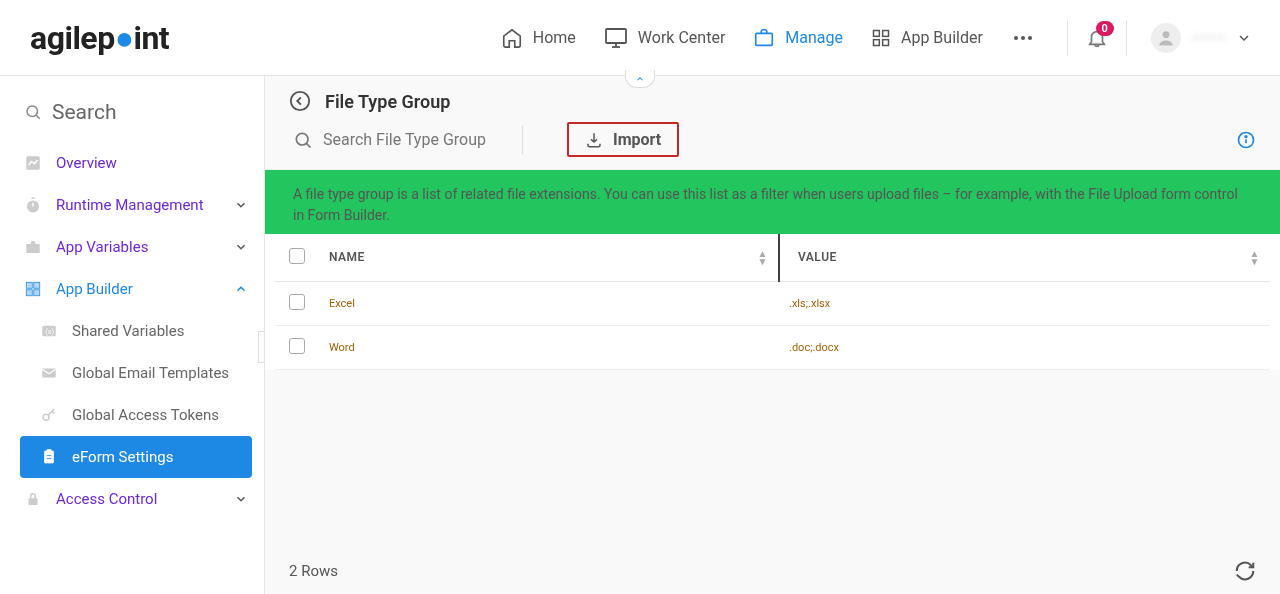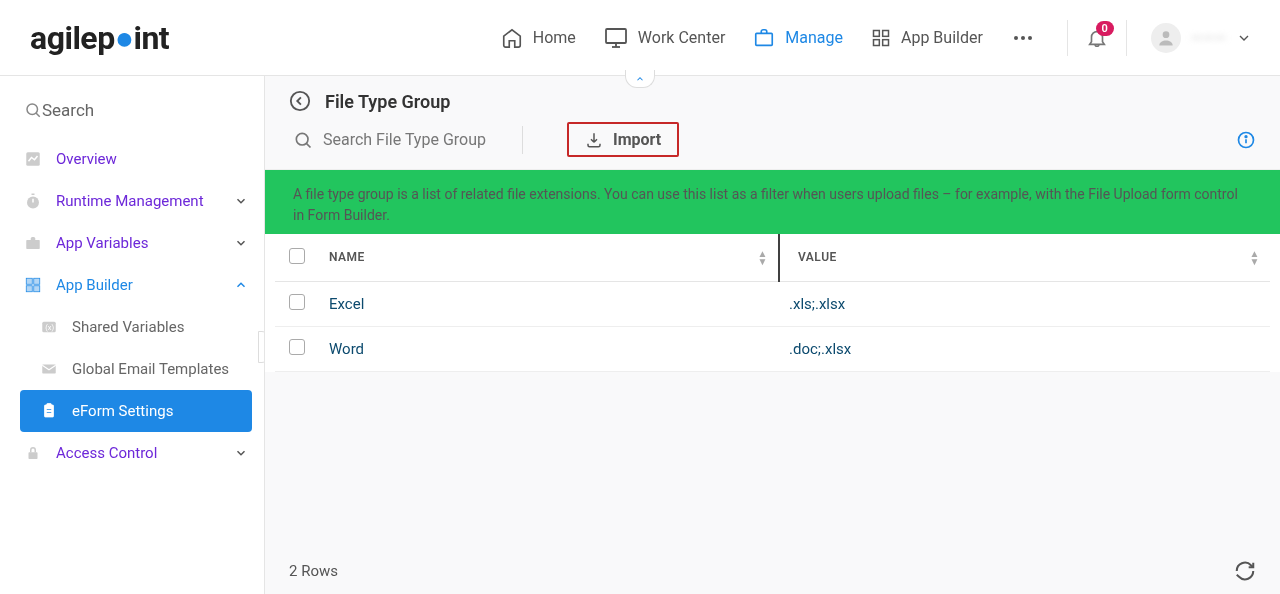--- a/index.html
+++ b/index.html
@@ -23,21 +23,21 @@
 .avatar { width: 30px; height: 30px; border-radius: 50%; background: #eee; display: flex; align-items: center; justify-content: center; }
 .user-name { color: #bbb; font-size: 15px; filter: blur(3px); }
 .collapse-tab { position: absolute; left: 50%; top: 70px; transform: translateX(-50%); width: 30px; height: 18px; background: #fff; border: 1px solid #ddd; border-top: none; border-radius: 0 0 12px 12px; display: flex; align-items: center; justify-content: center; z-index: 5; }
 
 
 .layout { display: flex; height: calc(594px - 76px); }
 .sidebar { width: 265px; border-right: 1px solid #e5e5e5; position: relative; padding: 18px 12px 0 20px; overflow-y: auto; }
 .sidebar::-webkit-scrollbar { width: 8px; }
 .sidebar::-webkit-scrollbar-thumb { background: #c9c9c9; border-radius: 4px; }
 .sidebar::-webkit-scrollbar-track { background: transparent; }
-.side-search { display: flex; align-items: center; font-size: 17px; color: #666; padding: 6px 4px 18px 4px; }
+.side-search { display: flex; align-items: center; gap: 10px; font-size: 21px; color: #666; padding: 6px 4px 18px 4px; }
 .side-item { display: flex; align-items: center; gap: 14px; font-size: 15px; color: #6d28d9; padding: 12px 4px; cursor: pointer; }
 .side-item .chev { margin-left: auto; }
 .side-item.expanded { color: #1e88e5; }
 .side-item.expanded svg { stroke: #1e88e5; }
 .side-sub { display: flex; align-items: center; gap: 14px; font-size: 15px; color: #666; padding: 12px 4px 12px 20px; cursor: pointer; border-radius: 4px; }
 .side-sub.selected { background: #1e88e5; color: #fff; }
 .side-sub.selected svg { stroke: #fff; fill: #fff; }
 .sidebar-collapse-btn { position: absolute; top: 255px; left: 258px; width: 18px; height: 32px; background: #fff; border: 1px solid #ddd; border-radius: 0 14px 14px 0; display: flex; align-items: center; justify-content: center; z-index: 4; }
 
 
@@ -49,21 +49,21 @@
 .tb-sep { width: 1px; height: 28px; background: #ddd; margin: 0 16px; }
 .tb-btn { display: flex; align-items: center; gap: 10px; font-size: 16px; color: #555; padding: 6px 10px; cursor: pointer; }
 .tb-btn.import-highlight { border: 2px solid #c62828; border-radius: 2px; padding: 6px 16px; margin-left: 12px; font-weight: bold; }
 .tb-right { margin-left: auto; }
 
 .desc { padding: 14px 28px 8px 28px; font-size: 14px; color: #555; line-height: 1.5; background: #22c55e; border-top: 1px solid #eee; }
 .table-wrap { background: #fff; padding: 0 10px; }
 table { width: 100%; border-collapse: collapse; }
 th { text-align: left; font-size: 12px; font-weight: 600; color: #555; padding: 14px 10px; border-bottom: 1px solid #e5e5e5; letter-spacing: 0.5px; }
 th .sort { float: right; color: #aaa; font-size: 10px; line-height: 8px; }
-td { padding: 12px 10px; font-size: 15px; color: #0c4a6e; border-bottom: 1px solid #eee; }
+td { padding: 12px 10px; font-size: 11px; color: #a16207; border-bottom: 1px solid #eee; }
 .chk { width: 16px; height: 16px; border: 1.5px solid #aaa; border-radius: 3px; display: inline-block; }
 td.chkcell, th.chkcell { width: 44px; text-align: center; }
 th.namecol { width: 460px; border-right: 2px solid #404040; }
 th.valuecol { padding-left: 18px; }
 
 .footer { margin-top: auto; display: flex; align-items: center; padding: 12px 24px; font-size: 15px; color: #555; }
 .footer .refresh { margin-left: auto; cursor: pointer; }
 </style>
 </head>
 <body>
@@ -208,20 +208,27 @@
     </div>
 
     <div class="side-sub">
       <svg width="18" height="18" viewBox="0 0 24 24" fill="#ccc">
           <rect x="3" y="6" width="18" height="12" rx="1"></rect>
           <polyline points="3 7 12 13 21 7" fill="none" stroke="#fff" stroke-width="1.5"></polyline>
         </svg>
       <span>Global Email Templates</span>
     </div>
 
+    <div class="side-sub">
+      <svg width="18" height="18" viewBox="0 0 24 24" fill="none" stroke="#ccc" stroke-width="2">
+          <circle cx="8" cy="15" r="4"></circle>
+          <path d="M11 12l8-8m-3 3l3 3"></path>
+        </svg>
+      <span>Global Access Tokens</span>
+    </div>
 
     <div class="side-sub selected">
       <svg width="18" height="18" viewBox="0 0 24 24" fill="#fff">
           <rect x="6" y="4" width="12" height="16" rx="1"></rect>
           <rect x="9" y="2" width="6" height="4" rx="1"></rect>
           <line x1="9" y1="10" x2="15" y2="10" stroke="#1e88e5"></line>
           <line x1="9" y1="14" x2="15" y2="14" stroke="#1e88e5"></line>
         </svg>
       <span>eForm Settings</span>
     </div>
@@ -291,21 +298,21 @@
         </thead>
         <tbody>
           <tr>
             <td class="chkcell"><span class="chk"></span></td>
             <td>Excel</td>
             <td>.xls;.xlsx</td>
           </tr>
           <tr>
             <td class="chkcell"><span class="chk"></span></td>
             <td>Word</td>
-            <td>.doc;.xlsx</td>
+            <td>.doc;.docx</td>
           </tr>
         </tbody>
       </table>
     </div>
 
     <div class="footer">
       <span>2 Rows</span>
       <span class="refresh">
         <svg width="22" height="22" viewBox="0 0 24 24" fill="none" stroke="#555" stroke-width="2.2">
             <path d="M3 12a9 9 0 0 1 15.5-6.3L21 8"></path>

